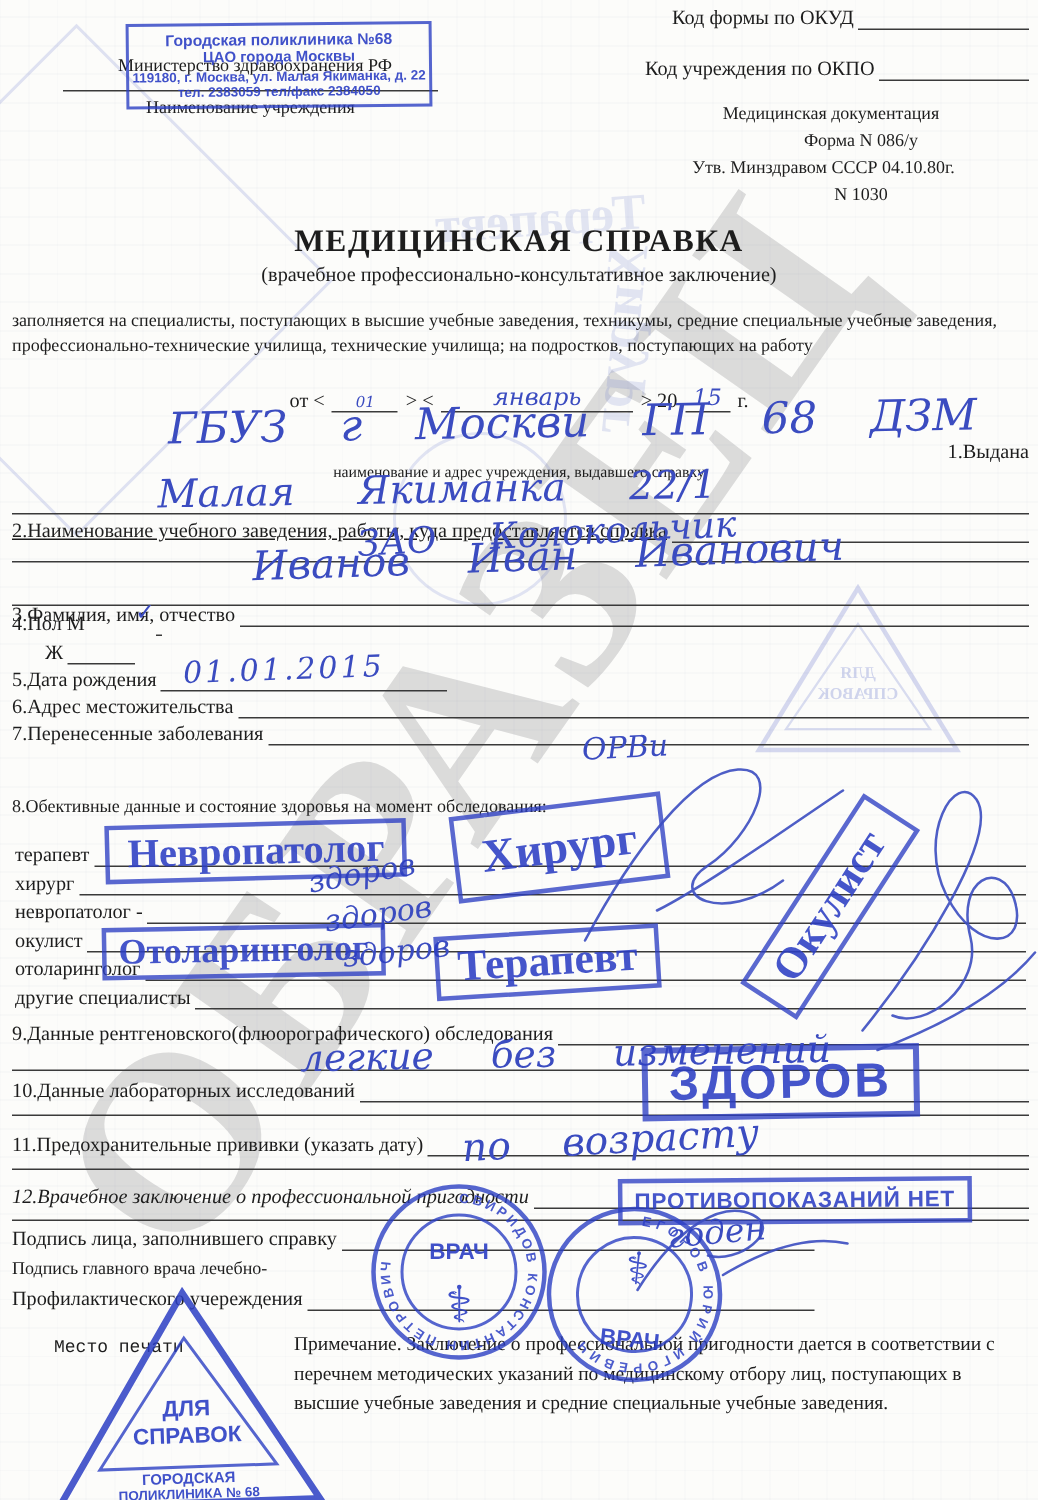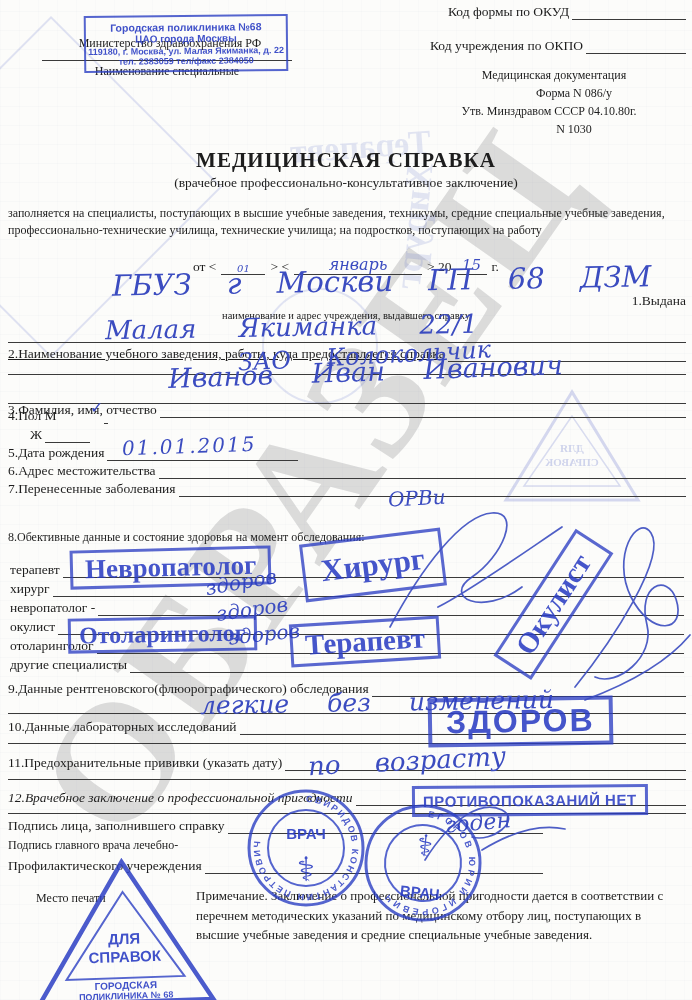--- a/index.html
+++ b/index.html
@@ -54,21 +54,21 @@
   </svg>
 
   <div class="clinic-stamp">
     <div style="font-size:10.5px;">Городская поликлиника №68</div>
     <div style="font-size:10px;">ЦАО города Москвы</div>
     <div style="font-size:9px;margin-top:2px;">119180, г. Москва, ул. Малая Якиманка, д. 22</div>
     <div style="font-size:9px;">тел. 2383059 тел/факс 2384050</div>
   </div>
   <div class="abs t" style="left:40px;top:36px;width:260px;text-align:center;">Министерство здравоохранения РФ</div>
   <div class="hr" style="left:42px;top:60px;width:250px;"></div>
-  <div class="abs t" style="left:42px;top:64px;width:250px;text-align:center;">Наименование специальные</div>
+  <div class="abs t" style="left:42px;top:64px;width:250px;text-align:center;">Наименование учреждения</div>
 
   <div class="row" style="left:430px;top:38px;width:256px;">
     <span class="lbl">Код учреждения по ОКПО</span>
       <span class="ln"></span>
   </div>
   <div class="row" style="left:448px;top:4px;width:238px;">
     <span class="lbl">Код формы по ОКУД</span>
       <span class="ln"></span>
   </div>
   <div class="abs t" style="left:420px;top:68px;width:268px;text-align:center;">Медицинская документация</div>
@@ -237,21 +237,21 @@
 
   <div class="row" style="left:8px;top:818px;width:535px;">
     <span class="lbl">Подпись лица, заполнившего справку</span>
       <span class="ln"></span>
   </div>
   <div class="abs t" style="left:8px;top:838px;">Подпись главного врача лечебно-</div>
   <div class="row" style="left:8px;top:858px;width:535px;">
     <span class="lbl">Профилактического учереждения</span>
       <span class="ln"></span>
   </div>
-  <div class="abs t" style="left:36px;top:891px;">Место печати</div>
+  <div class="abs t" style="left:36px;top:891px;font-family:Liberation Mono, monospace;">Место печати</div>
 
   <svg class="abs" style="left:33px;top:858px;z-index:5;transform:rotate(-2deg);" width="182" height="152">
     <polygon points="91,4 178,144 4,144" fill="none" stroke="rgba(43,62,195,.85)" stroke-width="4.5"></polygon>
     <polygon points="91,34 150,120 32,120" fill="none" stroke="rgba(43,62,195,.8)" stroke-width="2"></polygon>
     <text x="91" y="86" text-anchor="middle" font-size="15" font-weight="bold" font-family="Liberation Sans" fill="rgba(43,62,195,.9)">ДЛЯ</text>
     <text x="91" y="104" text-anchor="middle" font-size="15" font-weight="bold" font-family="Liberation Sans" fill="rgba(43,62,195,.9)">СПРАВОК</text>
     <text x="91" y="131" text-anchor="middle" font-size="10" font-weight="bold" font-family="Liberation Sans" fill="rgba(43,62,195,.9)">ГОРОДСКАЯ</text>
     <text x="91" y="141" text-anchor="middle" font-size="9" font-weight="bold" font-family="Liberation Sans" fill="rgba(43,62,195,.9)">ПОЛИКЛИНИКА № 68</text>
   </svg>
 

